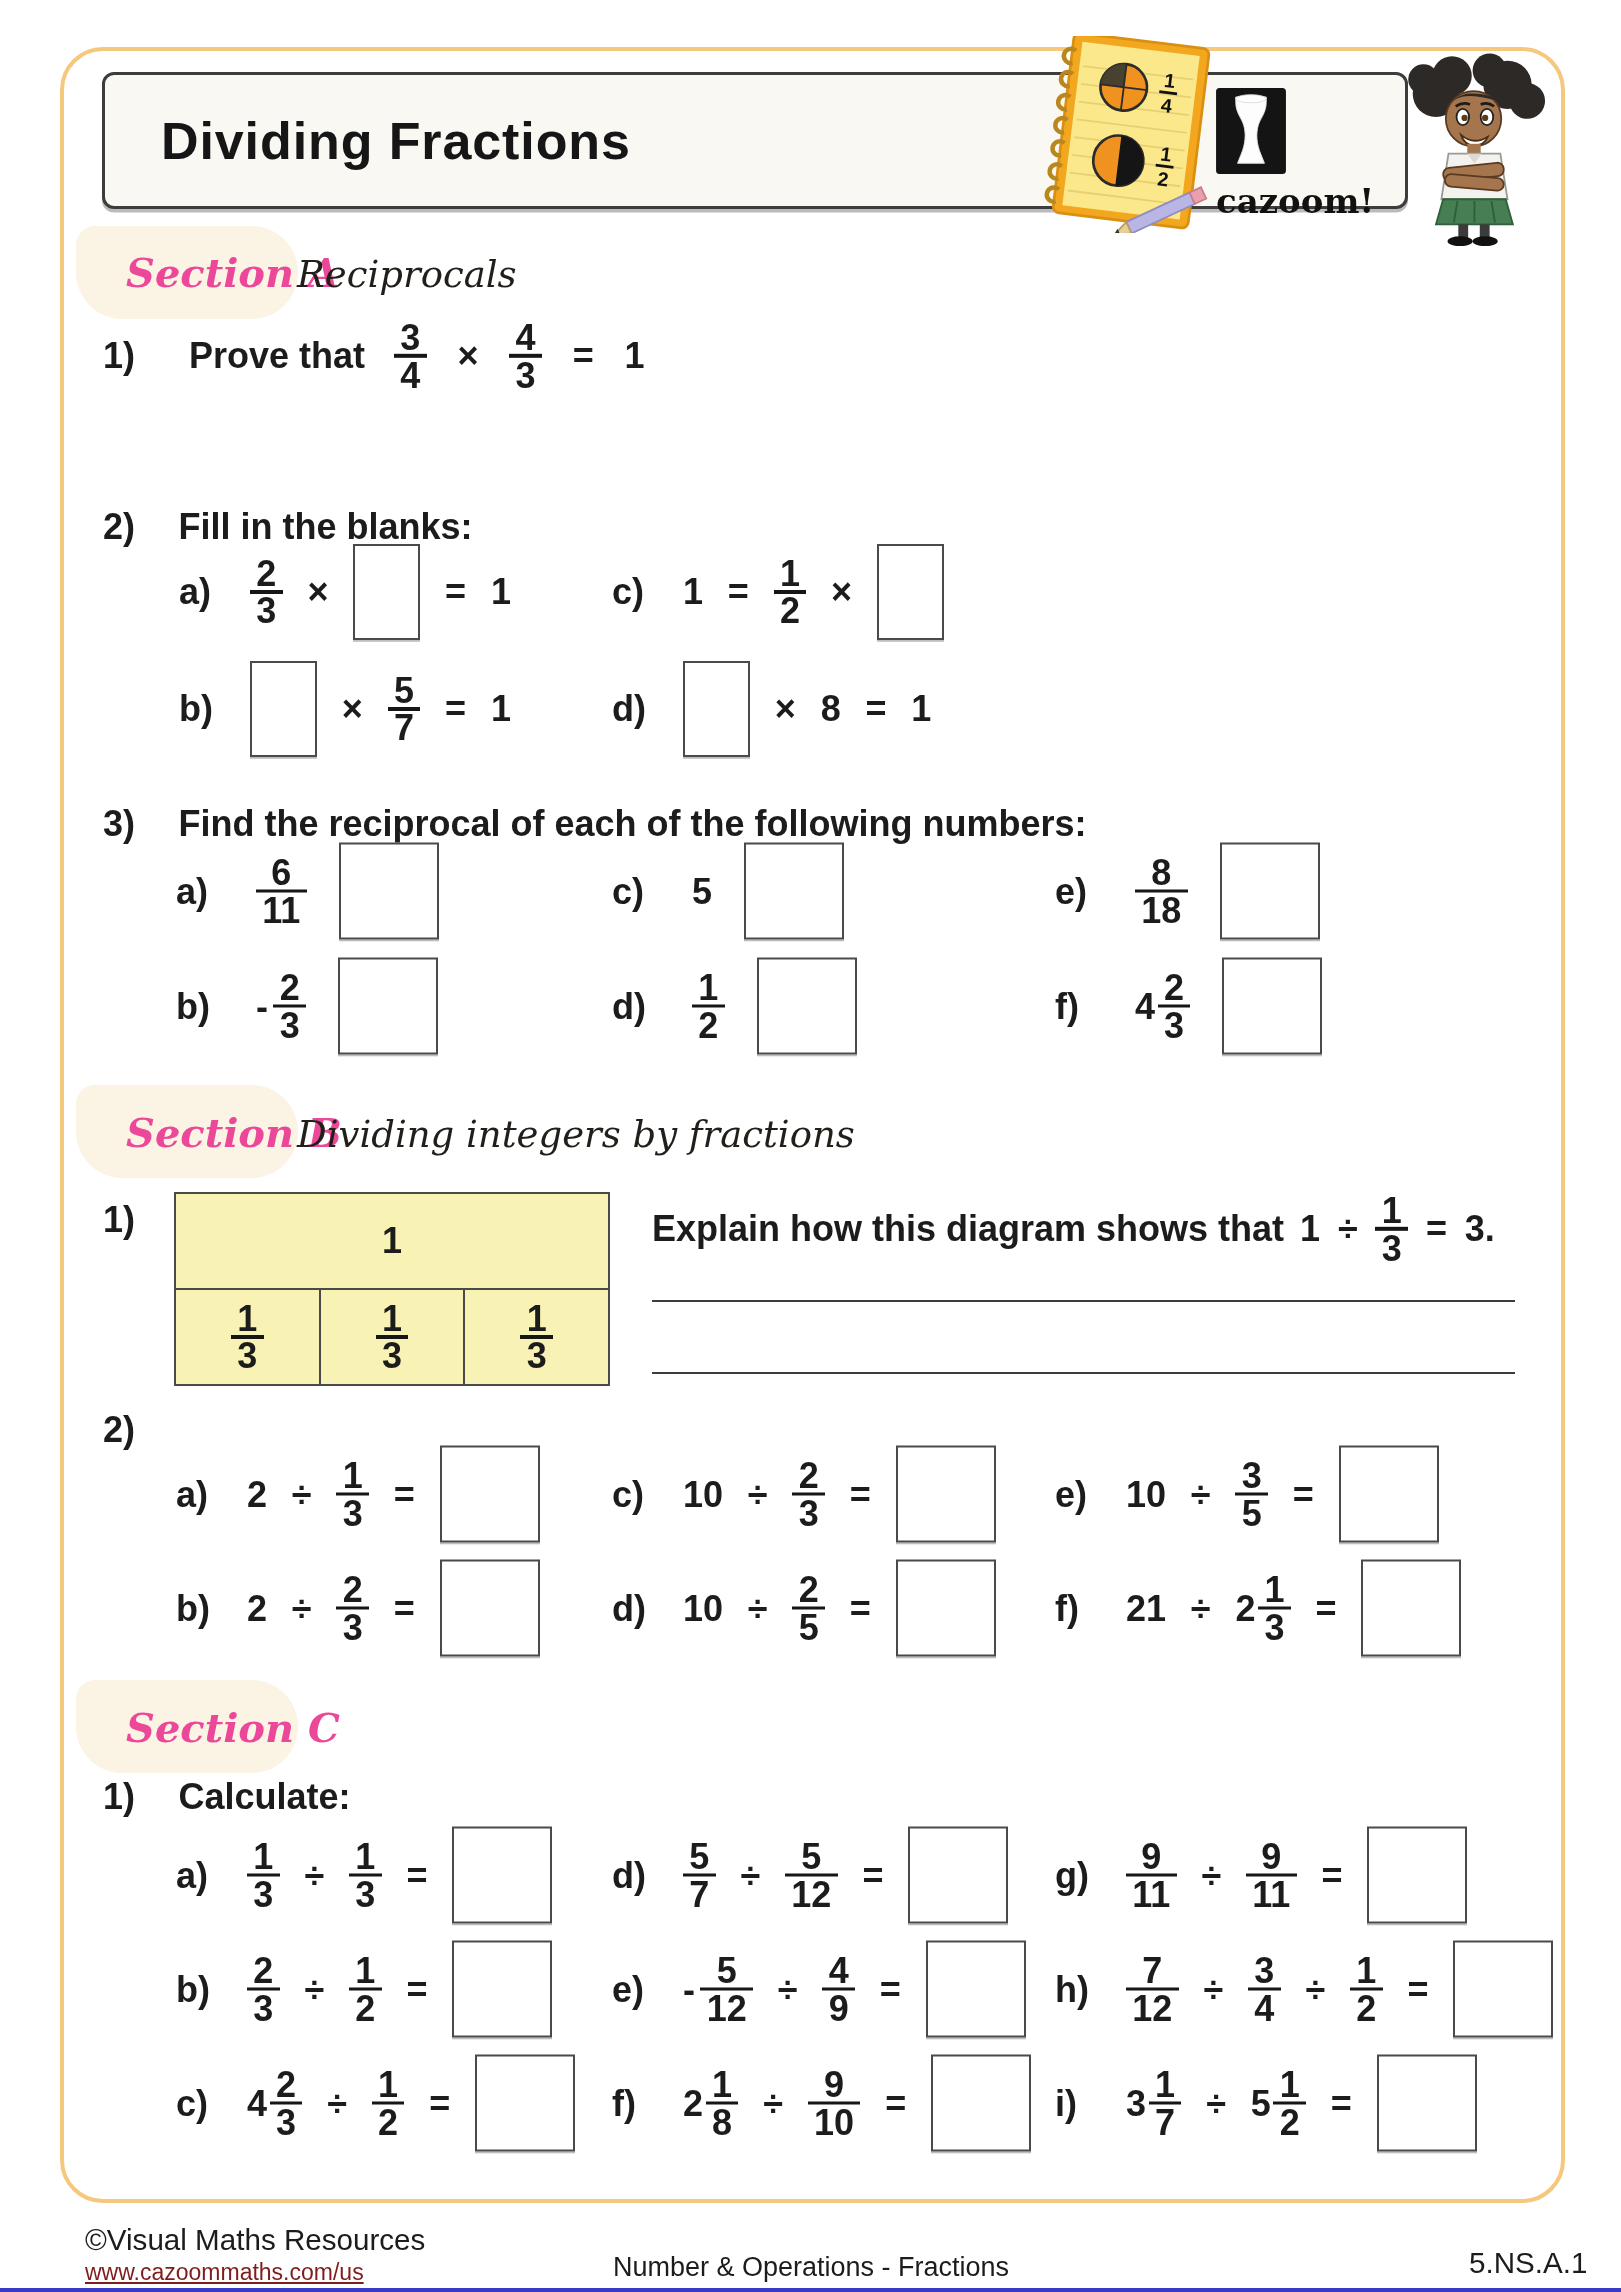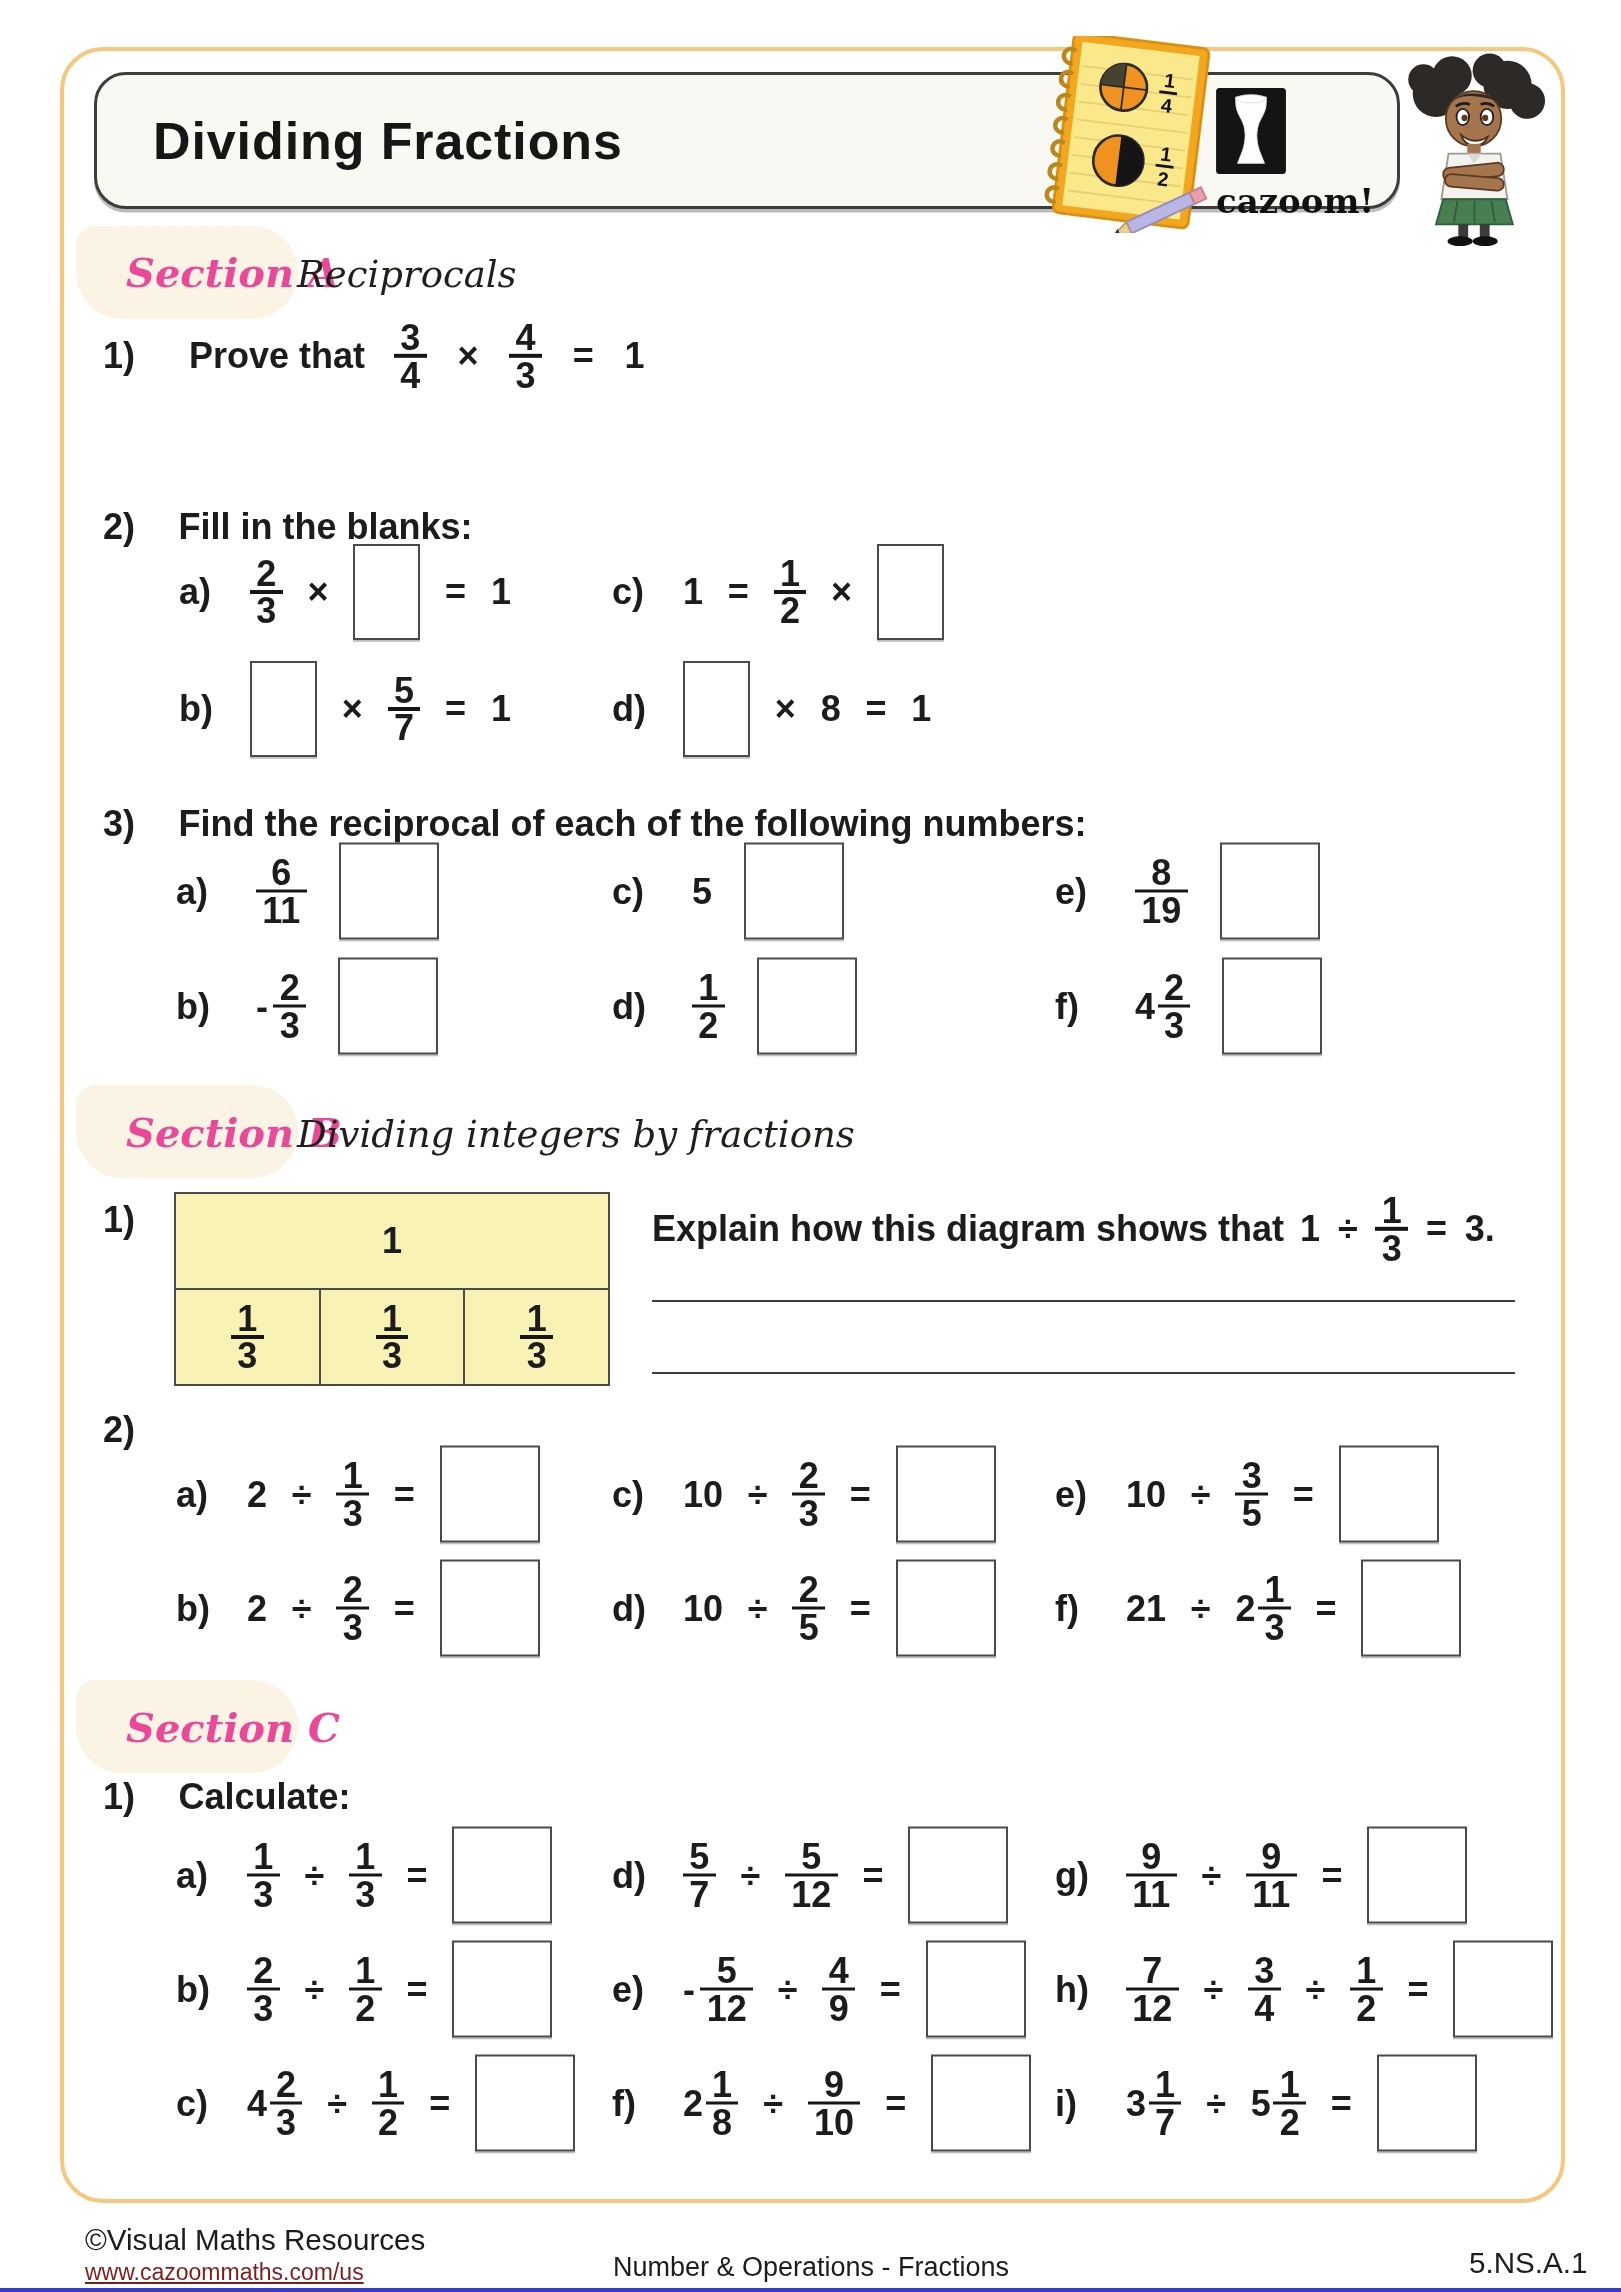--- a/index.html
+++ b/index.html
@@ -3,22 +3,22 @@
 <meta charset="utf-8">
 <style>
   html,body{margin:0;padding:0;background:#ffffff;}
   .page{position:relative;width:1622px;height:2293px;background:#ffffff;overflow:hidden;
         font-family:"Liberation Sans",sans-serif;color:#1c1c1c;}
   
   .frame{position:absolute;left:60px;top:47px;width:1497px;height:2148px;
          border:4.5px solid #f6c87d;border-radius:43px;}
   .bottom-strip{position:absolute;left:0;bottom:0;width:100%;height:5.4px;background:#3a3ac8;}
   
-  .titlebox{position:absolute;left:94px;top:72px;width:1300px;height:131px;background:#faf8f2;
-            border:3.6px solid #3d3d3d;border-radius:32px;box-shadow:0 3.6px 0 rgba(60,60,60,.35);}
+  .titlebox{position:absolute;left:102px;top:72px;width:1300px;height:131px;background:#faf8f2;
+            border:3.6px solid #3d3d3d;border-radius:12px;box-shadow:0 3.6px 0 rgba(60,60,60,.35);}
   .title{position:absolute;left:56px;top:50%;transform:translateY(-50%);
          font-size:52px;font-weight:bold;letter-spacing:0.9px;color:#161616;white-space:nowrap;}
   
   .brand{position:absolute;left:1216px;top:88px;width:179px;}
   .brand-text{font-family:"DejaVu Serif",serif;font-weight:bold;font-size:34px;color:#111;margin-top:3.6px;}
   
   .pill{position:absolute;left:76px;width:222px;height:93px;background:#fbf3e3;
         border-radius:19.7px 48px 48px 48px;}
   .pill-label{position:absolute;left:99px;transform:translateY(-50%);
         font-family:"DejaVu Serif",serif;font-weight:bold;font-style:italic;font-size:40px;color:#ec4899;white-space:nowrap;margin-left:27px;}
@@ -387,21 +387,21 @@
       <span class="plabel">c)</span>
       <span class="tok-num">5</span>
       <div class="abox big"></div>
     </div>
     <div class="prob" data-pid="A3e">
       <span class="plabel">e)</span>
       <span class="fracwrap">
         <span class="fstack">
           <span class="fn">8</span>
           <span class="fb"></span>
-          <span class="fd">19</span>
+          <span class="fd">18</span>
         </span>
       </span>
       <div class="abox big"></div>
     </div>
     <div class="prob" data-pid="A3b">
       <span class="plabel">b)</span>
       <span class="fracwrap">
         <span class="neg">-</span>
         <span class="fstack">
           <span class="fn">2</span>

